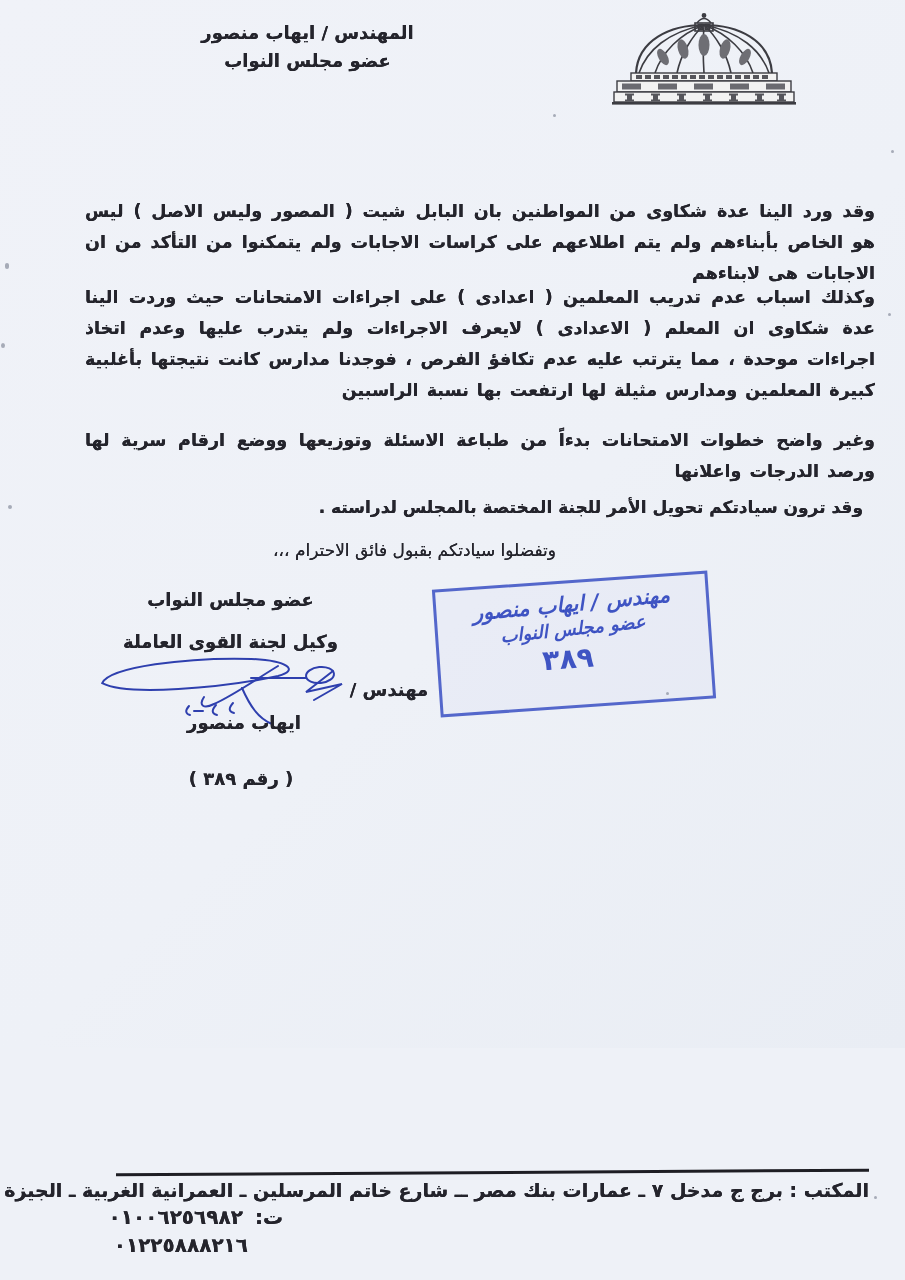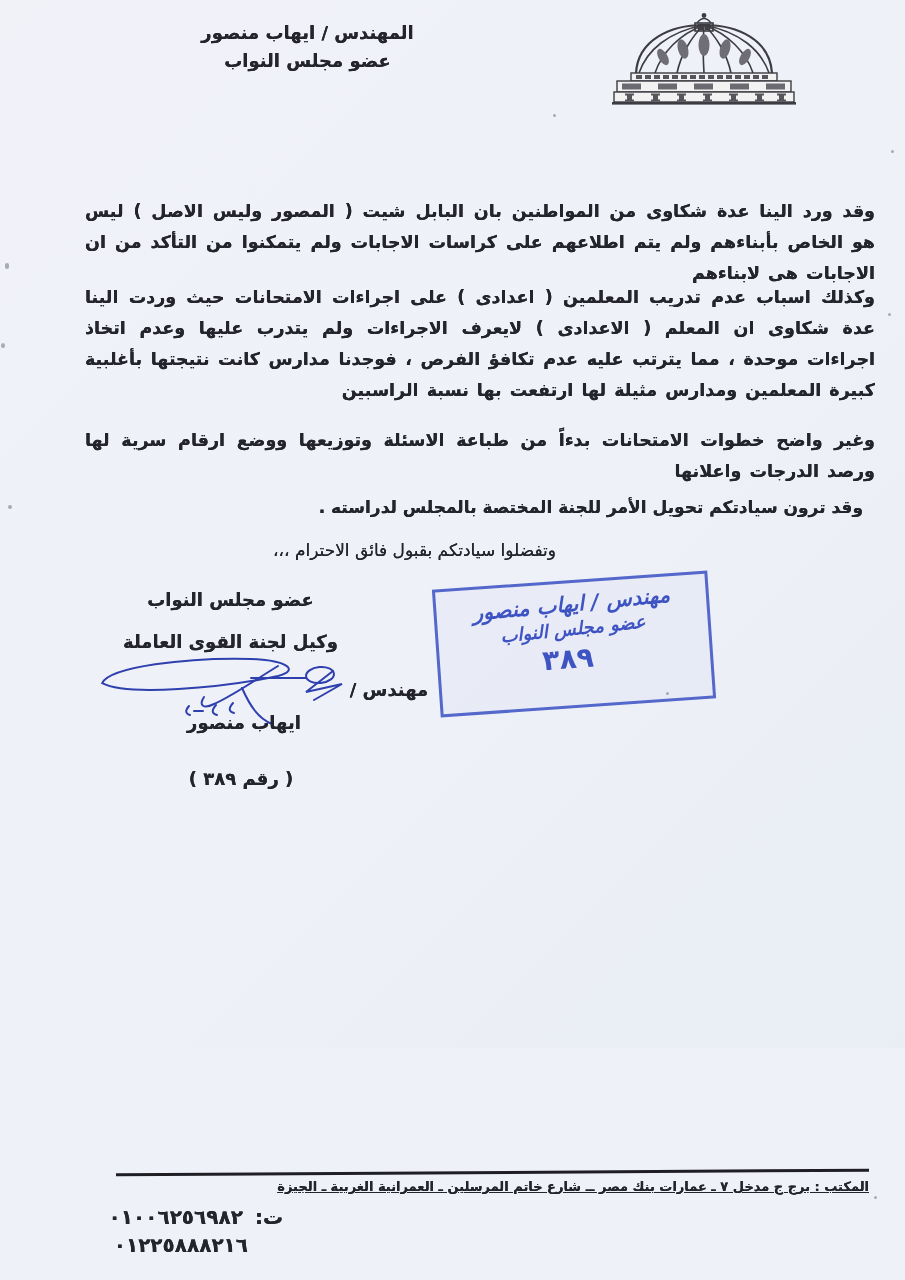--- a/index.html
+++ b/index.html
@@ -85,23 +85,22 @@
     margin-top:3px; padding-right:14px;
   }
 
   
   .footer-rule {
     position:absolute; left:116px; top:1171px; width:753px; height:2.5px;
     background:#1e1e24; transform:rotate(-0.35deg);
   }
   .footer-address {
     position:absolute; right:36px; top:1179px;
-    direction:rtl; font-weight:700; font-size:13px; white-space:nowrap;
+    direction:rtl; font-weight:700; font-size:19px; white-space:nowrap;
     text-shadow:0 0 .4px #24242c;
-    text-decoration:underline;
   }
   .phone-row {
     position:absolute; direction:rtl; font-weight:700; font-size:20px;
     white-space:nowrap; text-shadow:0 0 .4px #24242c;
   }
   #phone1 { left:93px; top:1205px; width:190px; }
   #phone2 { left:88px; top:1233px; width:160px; }
   #phone1 .lbl { margin-left:12px; }
   .digits { letter-spacing:2.5px; }
 

